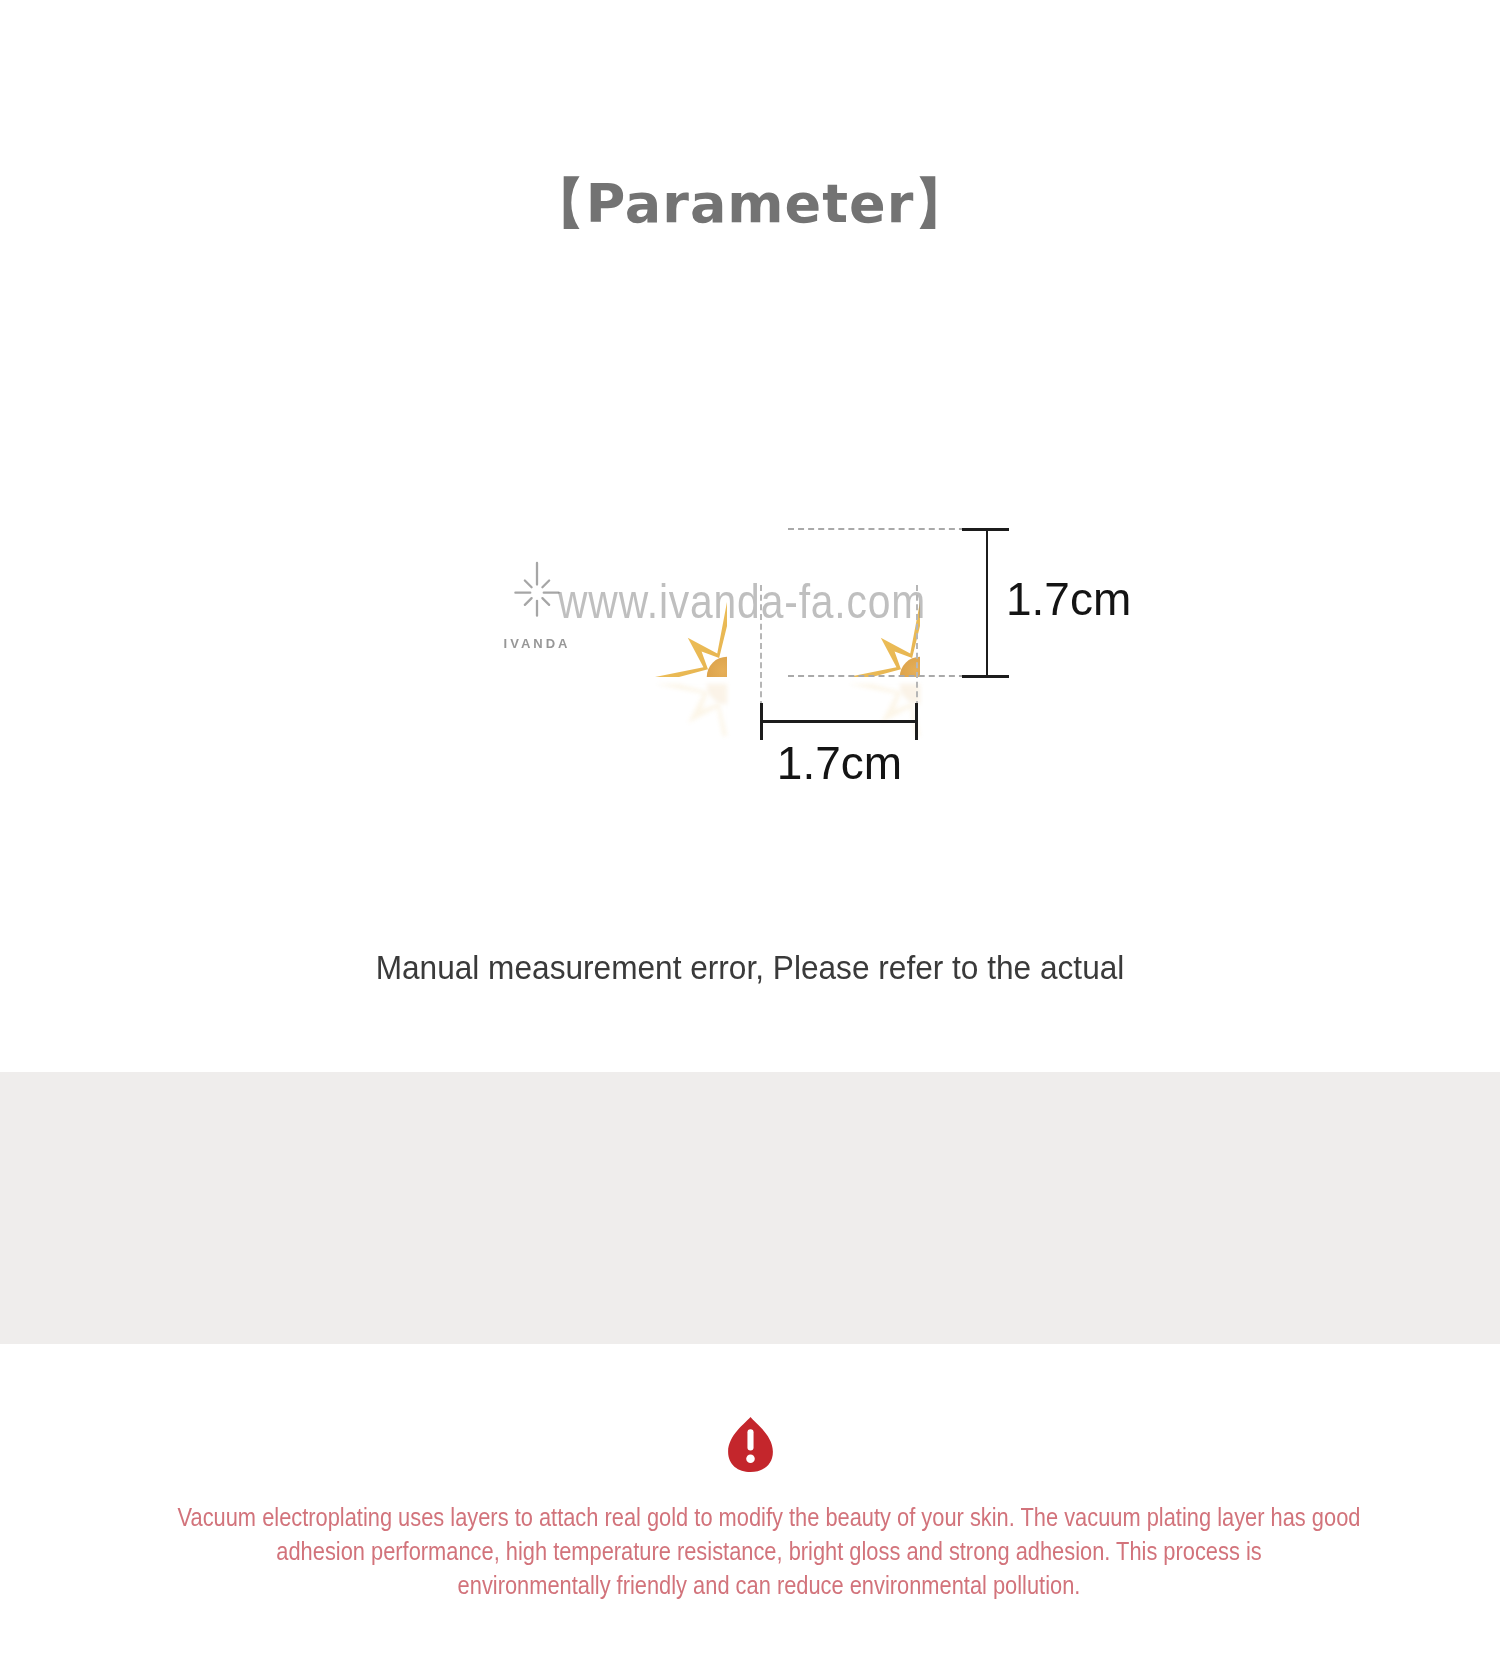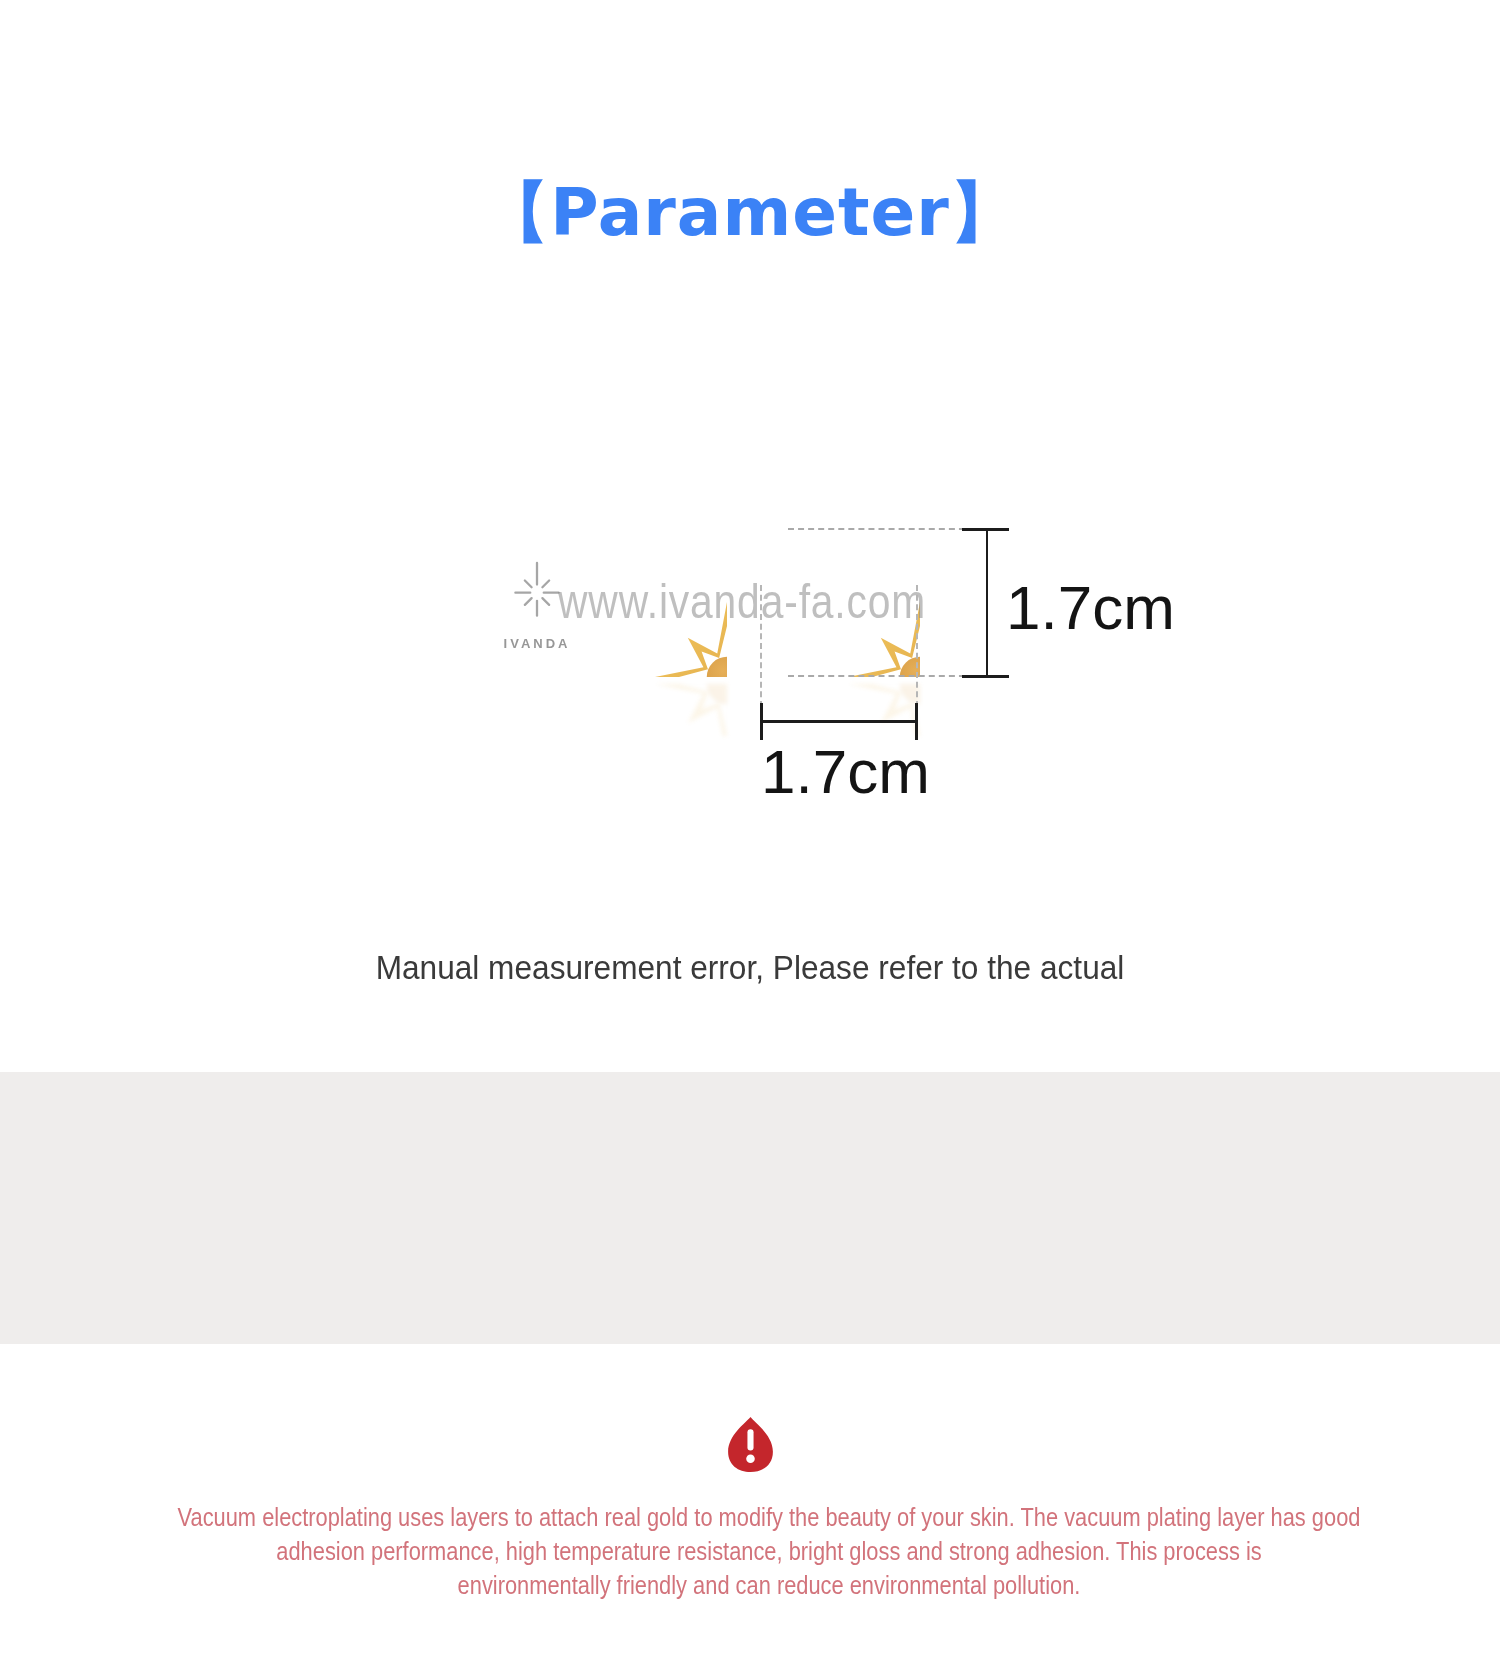--- a/index.html
+++ b/index.html
@@ -3,21 +3,21 @@
 <meta charset="utf-8">
 <style>
   * { margin:0; padding:0; box-sizing:border-box; }
   html,body { background:#ffffff; }
   body { font-family:"Liberation Sans", sans-serif; }
   .page { position:relative; width:1500px; height:1676px; margin:0 auto; background:#ffffff; overflow:hidden; }
 
   
   .title { position:absolute; top:168px; left:0; width:100%; text-align:center;
            font-family:"DejaVu Sans","Liberation Sans",sans-serif;
-           font-size:66px; font-weight:700; color:#3b82f6; letter-spacing:1px; }
+           font-size:54px; font-weight:700; color:#737373; letter-spacing:1px; }
   .star { position:absolute; width:150px; height:150px; }
   .star-left  { left:577px; top:527px; }
   .star-right { left:770px; top:527px; }
   .refl-wrap { position:absolute; width:150px; height:52px; overflow:hidden; opacity:.13; filter:blur(2px); }
   .refl-left  { left:577px; top:684px; }
   .refl-right { left:770px; top:684px; }
   .refl-wrap svg { transform:scaleY(-1); }
 
   
   .brand { position:absolute; left:492px; top:560px; width:90px; text-align:center; }
@@ -35,21 +35,21 @@
 
   
   .mline { position:absolute; background:#1c1c1c; }
   .vline       { left:986px; top:529px; width:2px;  height:148px; }
   .vcap-top    { left:962px; top:528px; width:47px; height:3px; }
   .vcap-bottom { left:962px; top:675px; width:47px; height:3px; }
   .hbar        { left:761px; top:720px; width:157px; height:3px; }
   .htick-left  { left:760px; top:703px; width:3px;  height:37px; }
   .htick-right { left:915px; top:703px; width:3px;  height:37px; }
 
-  .dim-label { position:absolute; font-size:62px; color:#141414; }
+  .dim-label { position:absolute; font-size:46px; color:#141414; }
   .height-label { left:1006px; top:572px; }
   .width-label  { left:761px;  top:736px; width:157px; text-align:center; }
 
   
   .note { position:absolute; left:0; top:948px; width:100%; text-align:center;
           font-size:34px; color:#3a3a3a; transform:scaleX(.93); transform-origin:center; white-space:nowrap; }
 
   
   .specs-bg { position:absolute; left:0; top:1072px; width:100%; height:272px; }
 

